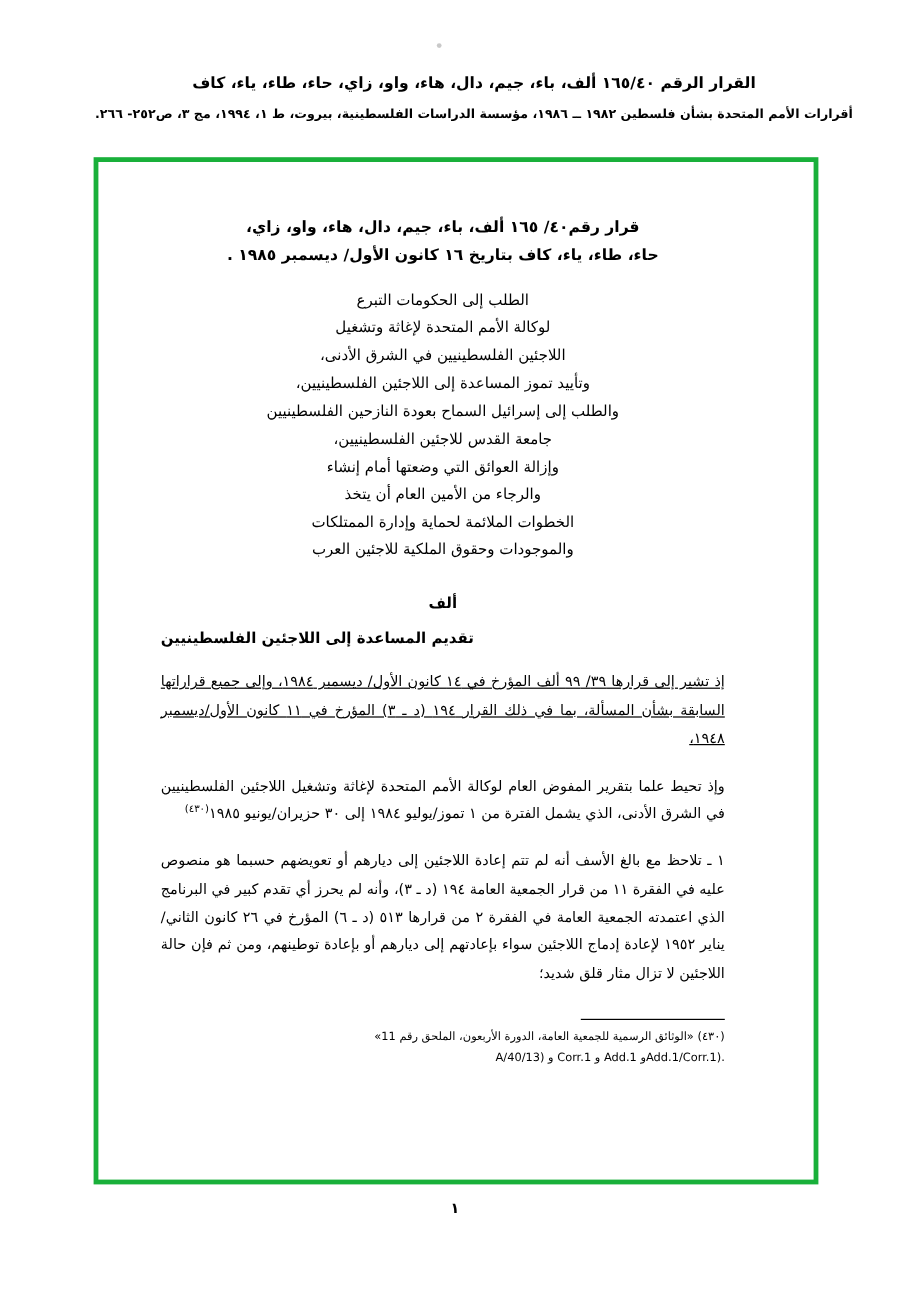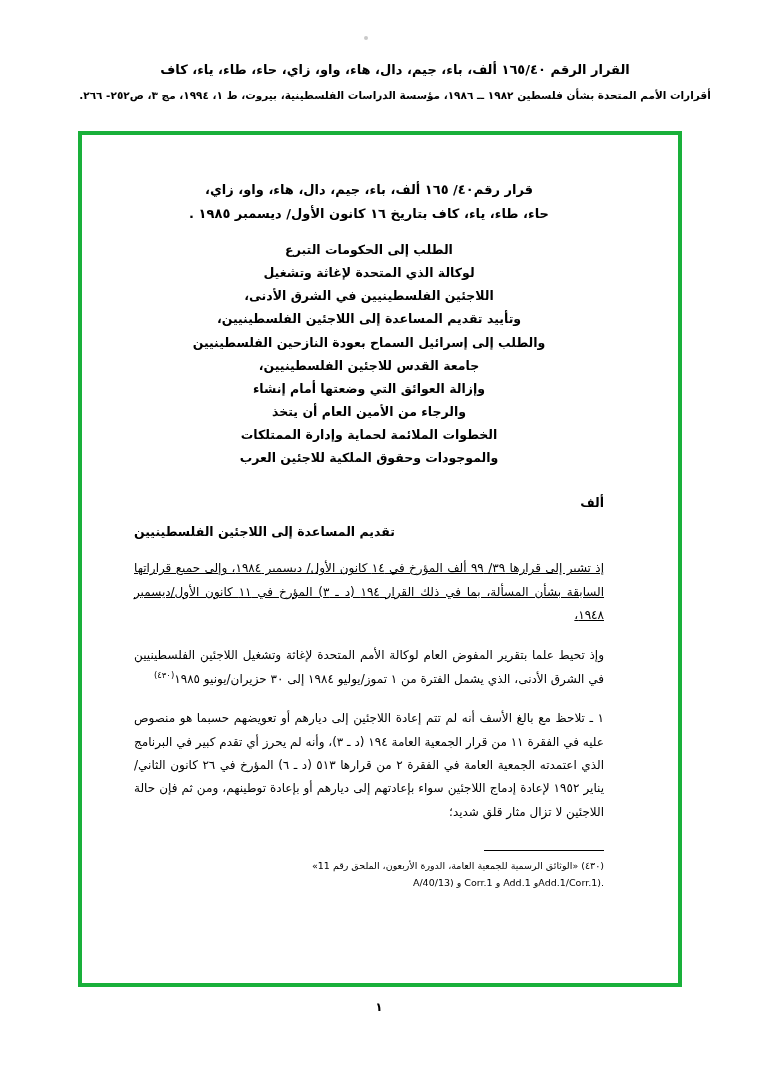--- a/index.html
+++ b/index.html
@@ -62,25 +62,26 @@
   .res-head {
     text-align: center;
     font-size: 13px;
     font-weight: bold;
     line-height: 1.85;
     margin-top: 4px;
   }
   .res-title {
     text-align: center;
     font-size: 12.5px;
-    font-weight: bold;
+    font-weight: normal;
     line-height: 1.85;
     margin-top: 12px;
   }
   .section-letter {
+    text-align: center;
     font-size: 12.5px;
     font-weight: bold;
     margin-top: 26px;
   }
   .section-sub {
     text-align: left;
     font-size: 12.5px;
     font-weight: bold;
     margin-top: 14px;
   }
@@ -154,23 +155,23 @@
   <div class="frame">
     <div class="frame-inner">
 
       <div class="res-head">
         <div>قرار رقم٤٠/ ١٦٥ ألف، باء، جيم، دال، هاء، واو، زاي،</div>
         <div>حاء، طاء، ياء، كاف بتاريخ ١٦ كانون الأول/ ديسمبر ١٩٨٥ .</div>
       </div>
 
       <div class="res-title">
         <div>الطلب إلى الحكومات التبرع</div>
-        <div>لوكالة الذي المتحدة لإغاثة وتشغيل</div>
+        <div>لوكالة الأمم المتحدة لإغاثة وتشغيل</div>
         <div>اللاجئين الفلسطينيين في الشرق الأدنى،</div>
-        <div>وتأييد تقديم المساعدة إلى اللاجئين الفلسطينيين،</div>
+        <div>وتأييد تموز المساعدة إلى اللاجئين الفلسطينيين،</div>
         <div>والطلب إلى إسرائيل السماح بعودة النازحين الفلسطينيين</div>
         <div>جامعة القدس للاجئين الفلسطينيين،</div>
         <div>وإزالة العوائق التي وضعتها أمام إنشاء</div>
         <div>والرجاء من الأمين العام أن يتخذ</div>
         <div>الخطوات الملائمة لحماية وإدارة الممتلكات</div>
         <div>والموجودات وحقوق الملكية للاجئين العرب</div>
       </div>
 
       <div class="section-letter">ألف</div>
       <div class="section-sub">تقديم المساعدة إلى اللاجئين الفلسطينيين</div>

